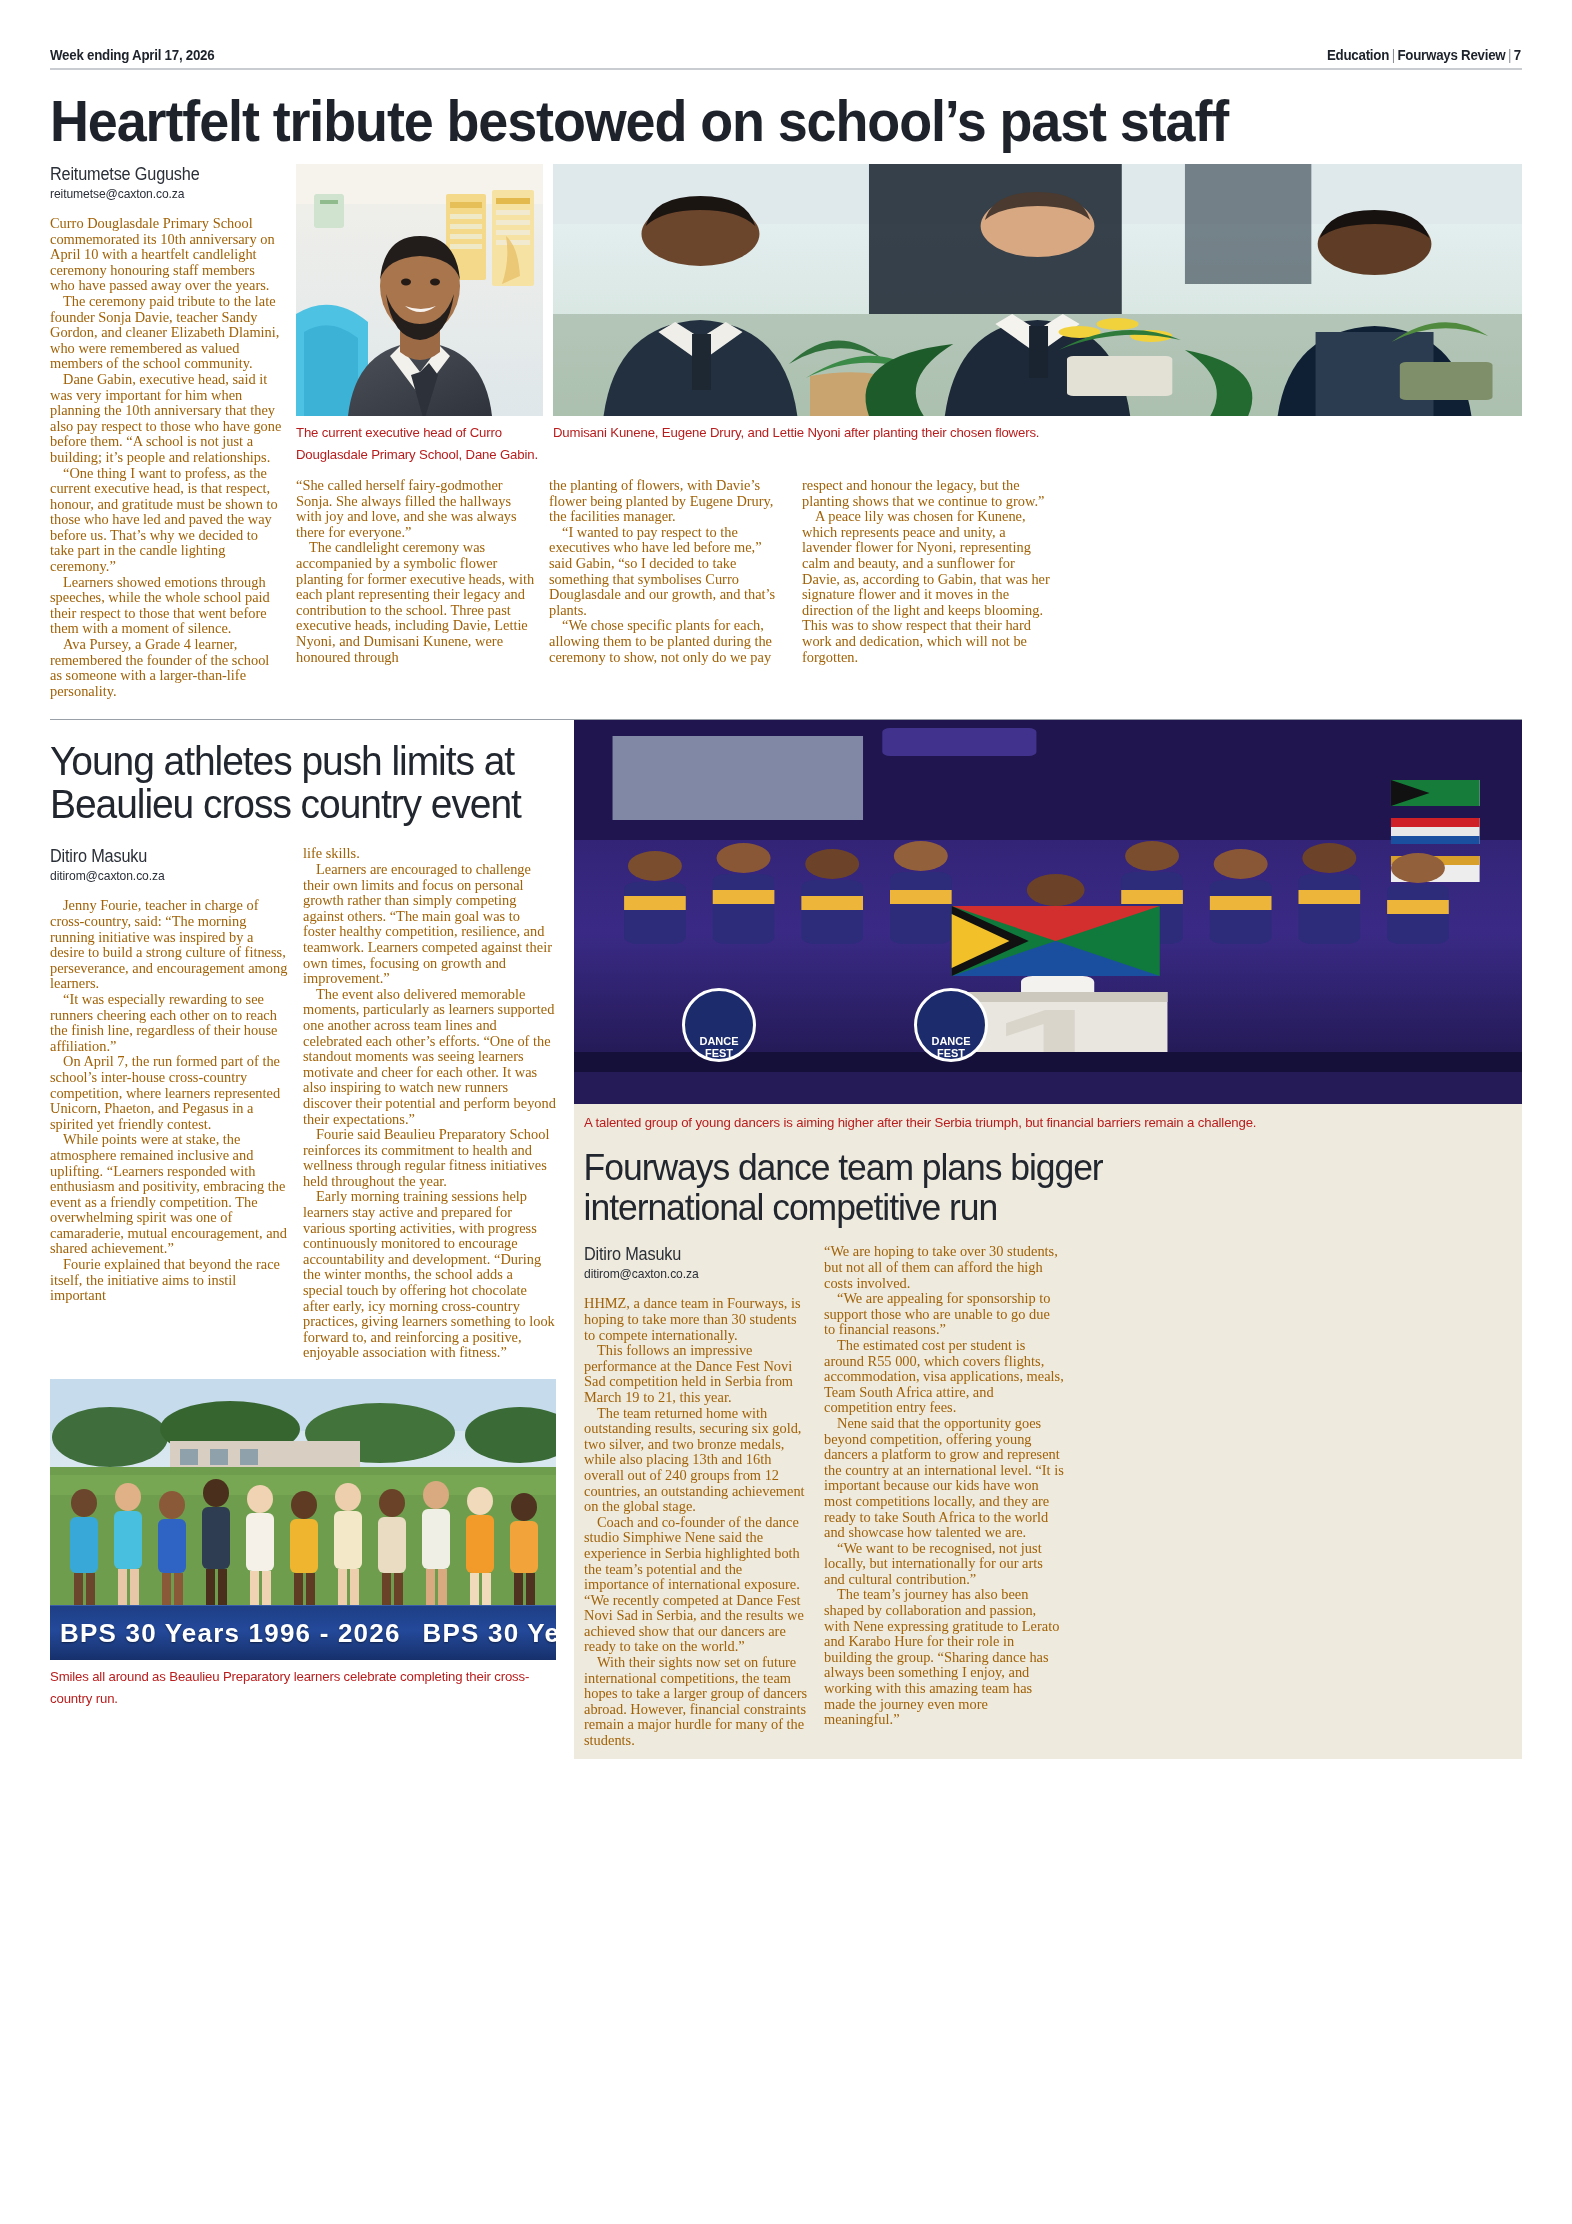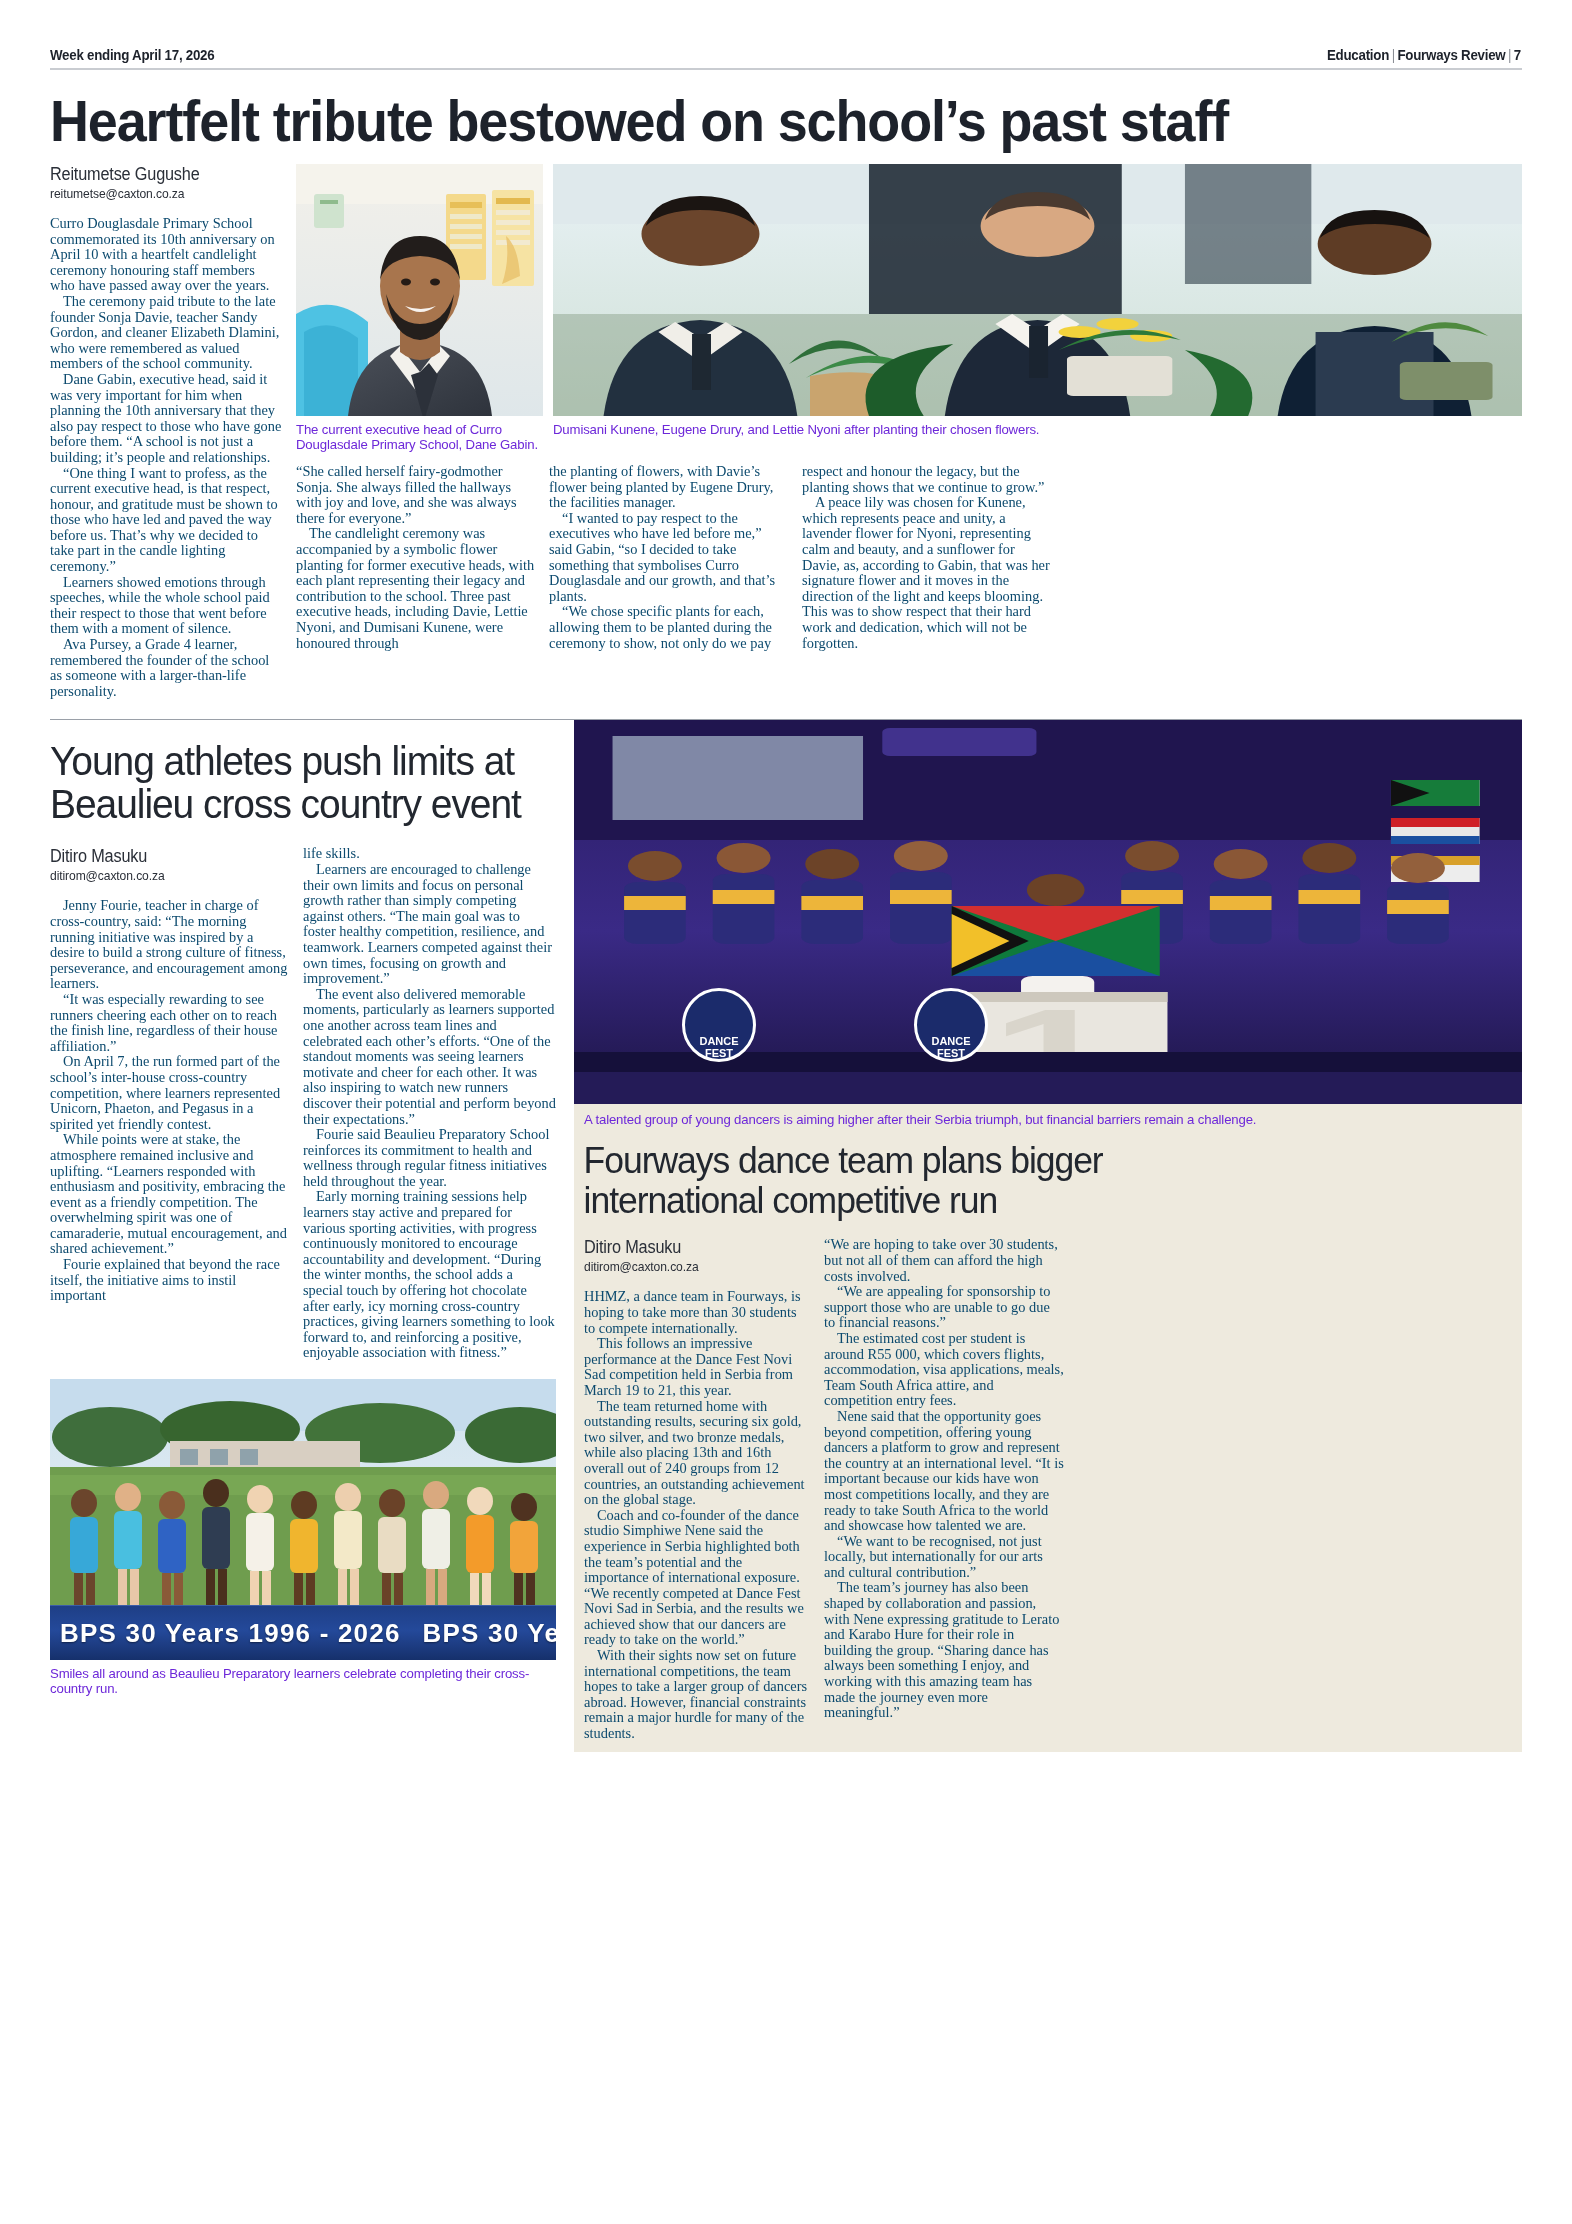--- a/index.html
+++ b/index.html
@@ -52,28 +52,28 @@
     font-family:"Liberation Sans", sans-serif;
     font-size:13px; color:#2a2f38; letter-spacing:-0.1px;
     transform:scaleX(0.93); transform-origin:left center;
     margin-top:1px;
   }
   .body-col{
     font-family:"Liberation Serif", serif;
     font-size:14.4px;
     line-height:15.6px;
     text-align:left;
-    color:#0c4a6e;
+    color:#a16207;
     hyphens:none;
   }
   .body-col p{ margin:0; }
   .body-col p.ind{ text-indent:13px; }
   .caption{
     font-family:"Liberation Sans", sans-serif;
-    font-size:13.2px; line-height:15px; color:#6d28d9;
+    font-size:13.2px; line-height:22px; color:#b91c1c;
     letter-spacing:-0.15px;
     margin-top:6px;
   }
 
   
   .art1{ display:flex; gap:0; }
   .a1-c1{ width:246px; padding-right:14px; }
   .a1-right{ flex:1; }
   .a1-photos{ display:flex; gap:10px; }
   .ph-a{ width:247px; }

